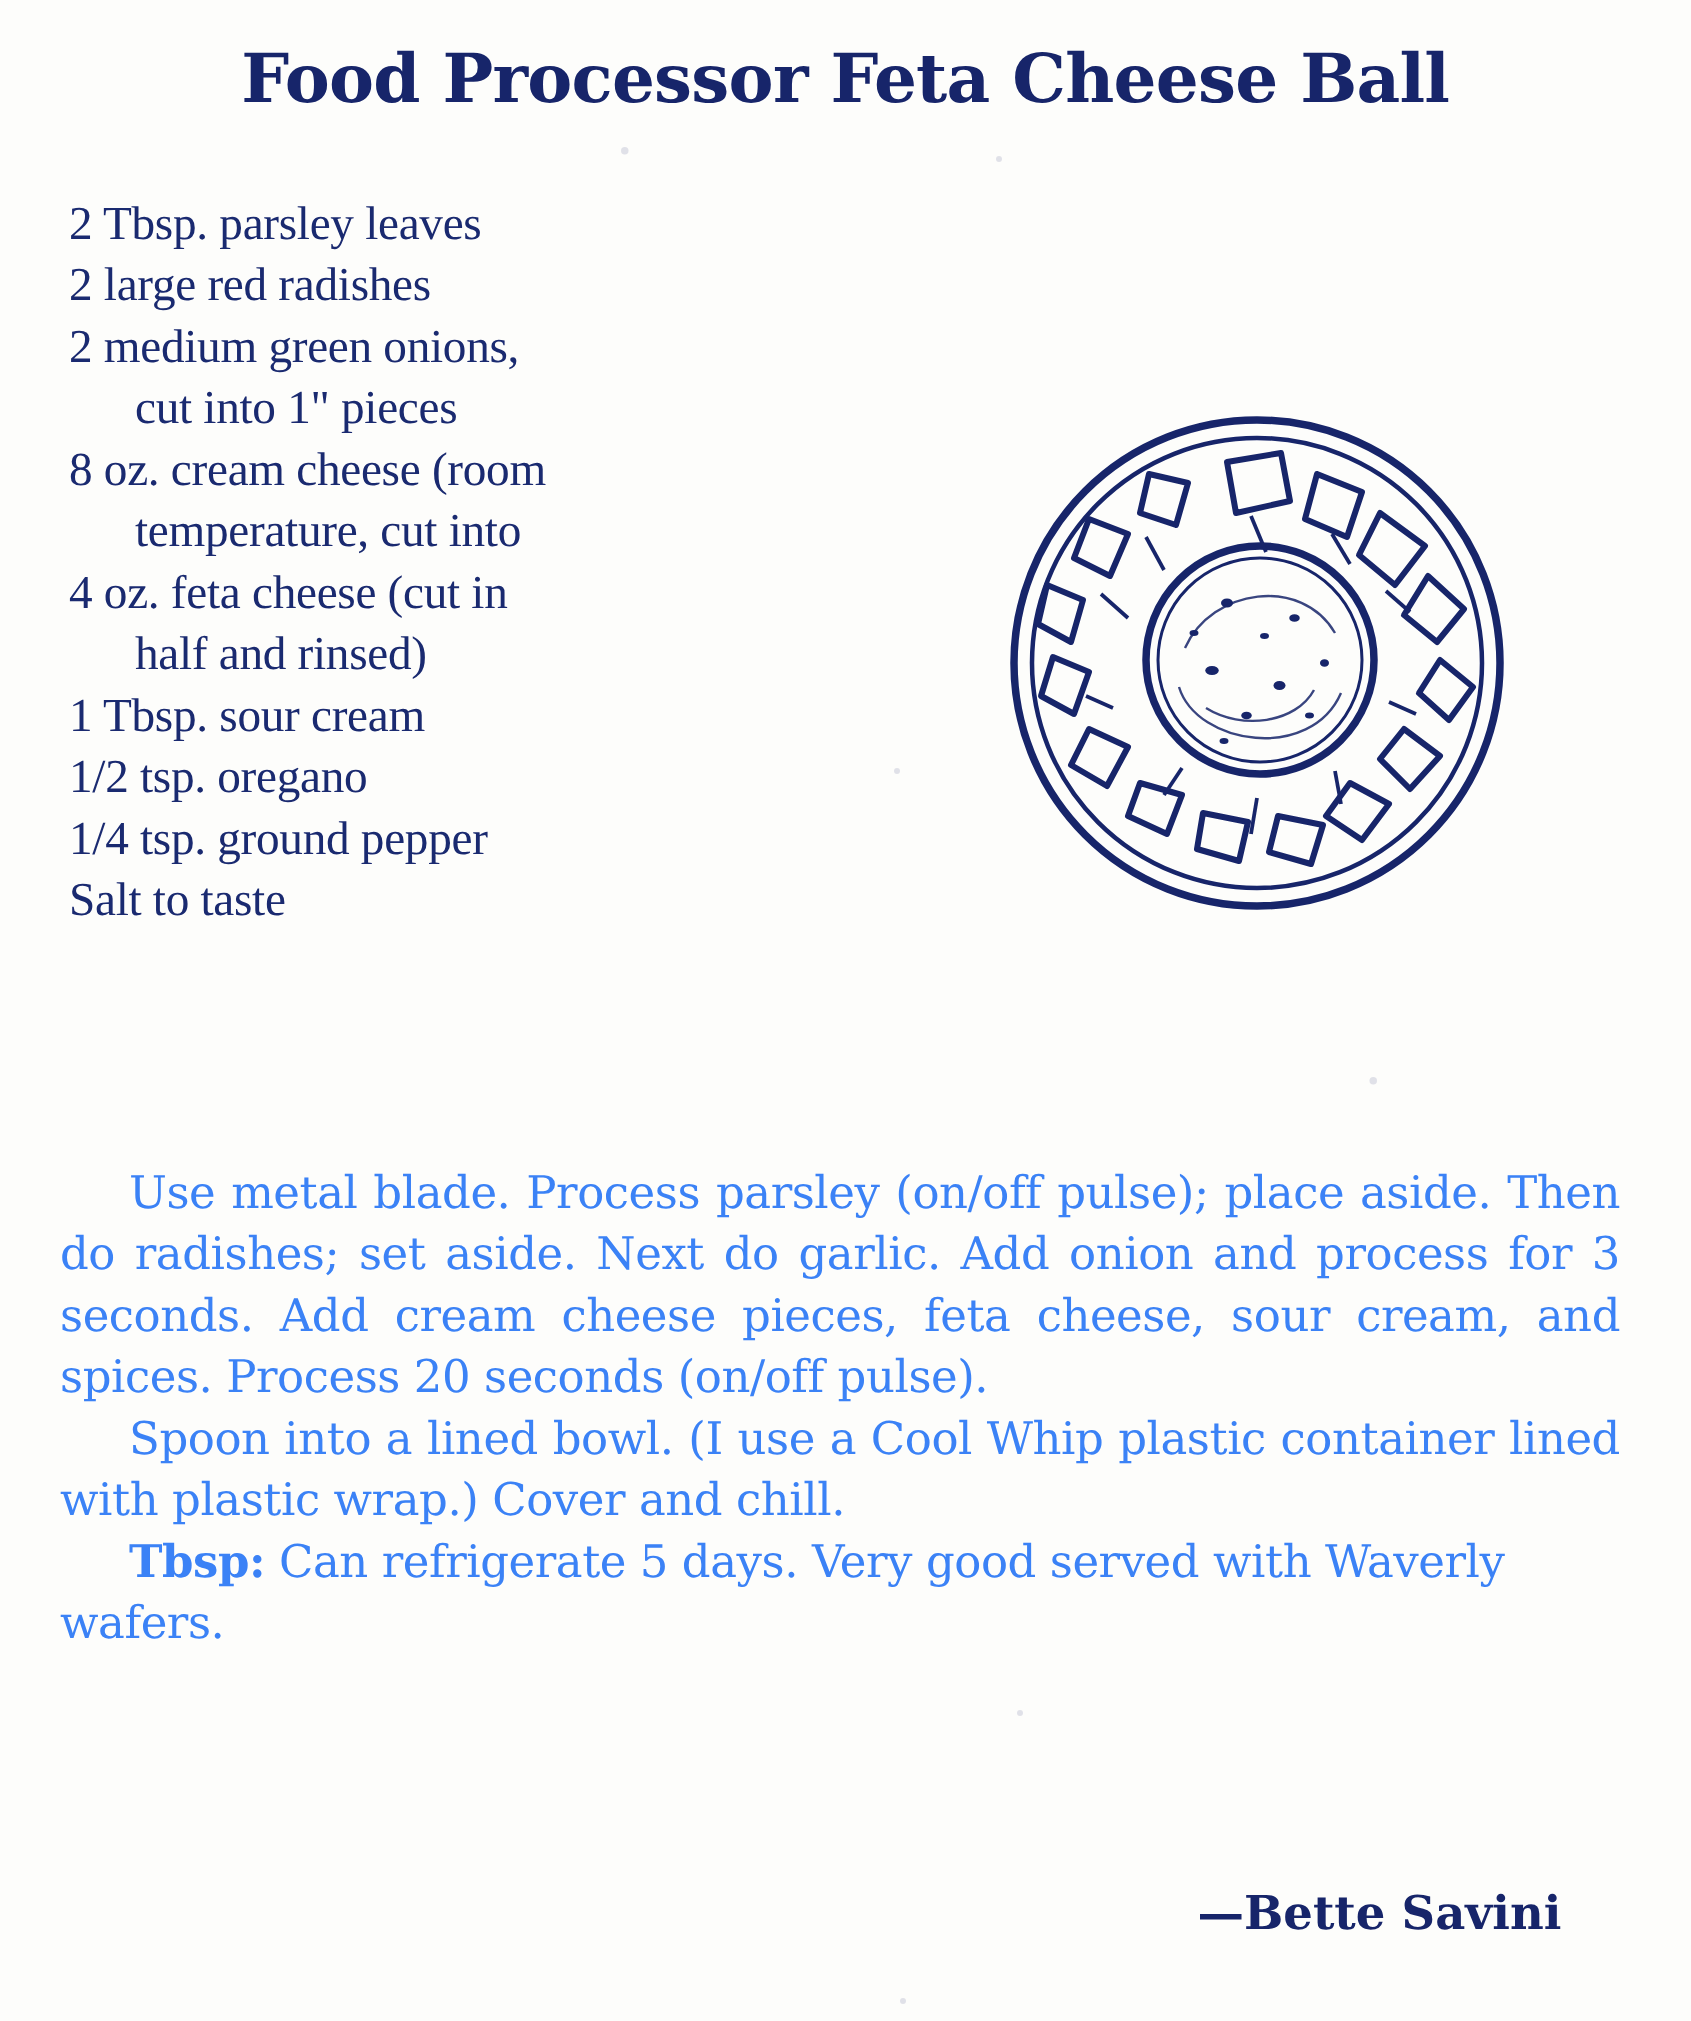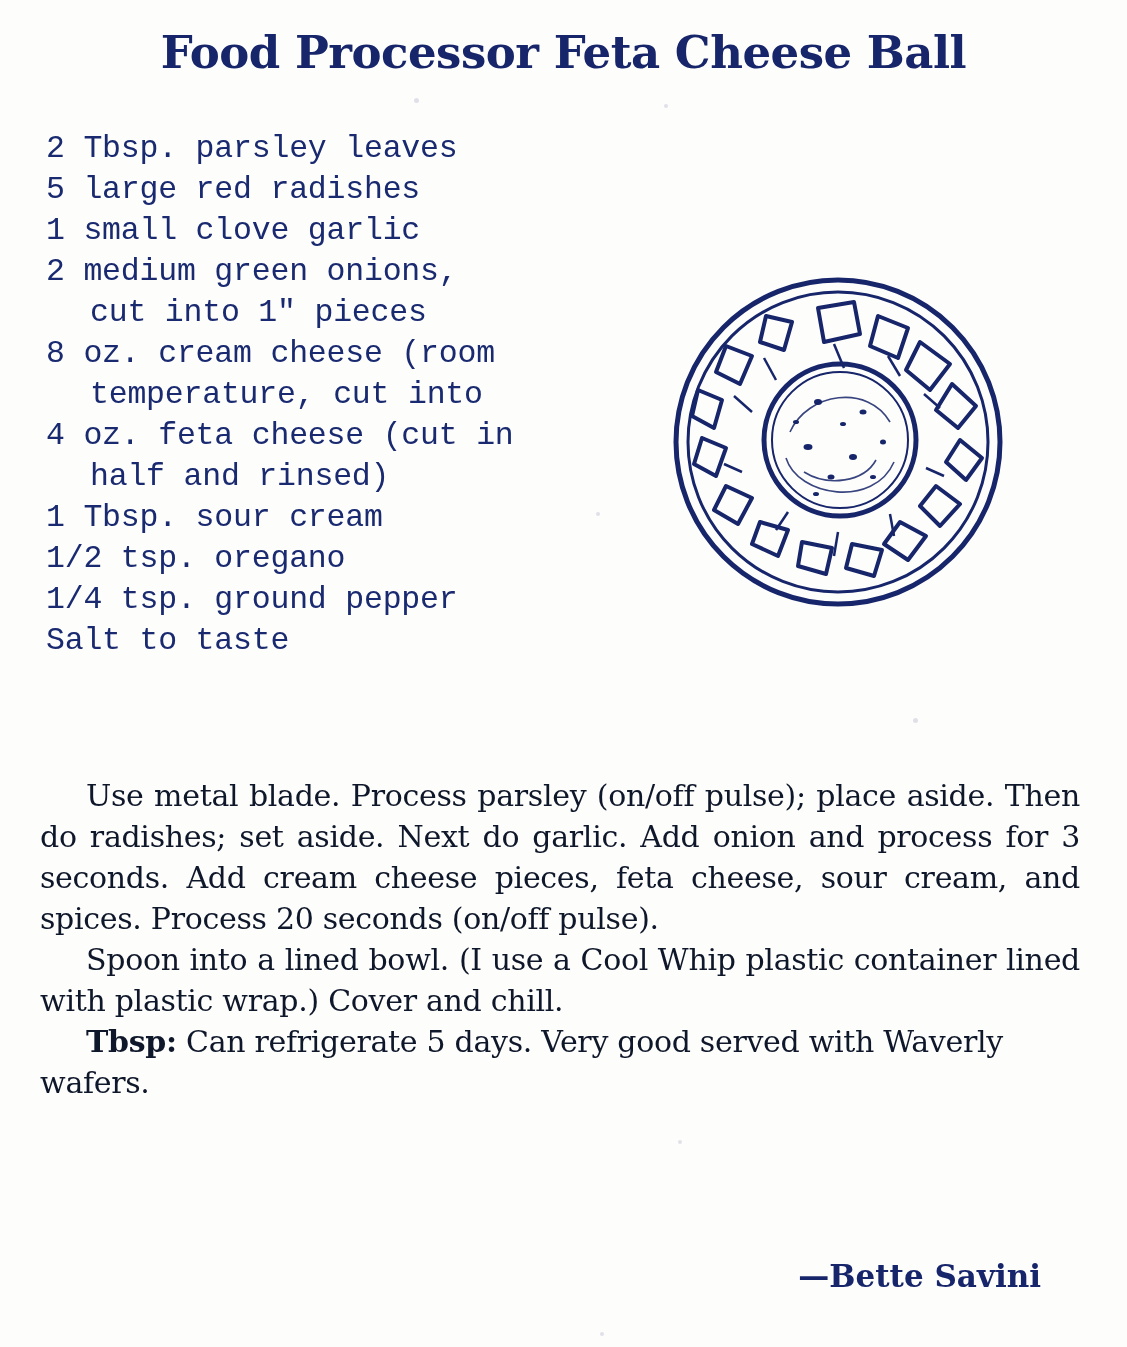--- a/index.html
+++ b/index.html
@@ -30,21 +30,21 @@
     font-weight: bold;
     font-size: 45px;
     letter-spacing: -0.5px;
     color: #17256a;
   }
   .ingredients {
     position: absolute;
     top: 128px;
     left: 46px;
     width: 560px;
-    font-family: Liberation Mono, monospace;
+    font-family: Liberation Serif, serif;
     font-size: 31.5px;
     line-height: 41px;
     color: #1a2a70;
     letter-spacing: -0.2px;
   }
   .ing-line.indent {
     padding-left: 44px;
   }
   .illustration {
     position: absolute;
@@ -55,21 +55,21 @@
   }
   .directions {
     position: absolute;
     top: 775px;
     left: 40px;
     width: 1040px;
     font-family: "DejaVu Serif", serif;
     font-size: 30px;
     line-height: 41px;
     text-align: justify;
-    color: #0f172a;
+    color: #3b82f6;
     letter-spacing: -0.3px;
   }
   .directions p {
     margin: 0;
     text-indent: 46px;
   }
   .directions p.last {
     text-align: left;
   }
   .directions b {
@@ -94,22 +94,21 @@
 </style>
 </head>
 <body>
 
 <div class="page">
 
   <div class="title">Food Processor Feta Cheese Ball</div>
 
   <div class="ingredients">
     <div class="ing-line">2 Tbsp. parsley leaves</div>
-    <div class="ing-line">5 large red radishes</div>
-    <div class="ing-line">1 small clove garlic</div>
+    <div class="ing-line">2 large red radishes</div>
     <div class="ing-line">2 medium green onions,</div>
     <div class="ing-line indent">cut into 1" pieces</div>
     <div class="ing-line">8 oz. cream cheese (room</div>
     <div class="ing-line indent">temperature, cut into</div>
     <div class="ing-line">4 oz. feta cheese (cut in</div>
     <div class="ing-line indent">half and rinsed)</div>
     <div class="ing-line">1 Tbsp. sour cream</div>
     <div class="ing-line">1/2 tsp. oregano</div>
     <div class="ing-line">1/4 tsp. ground pepper</div>
     <div class="ing-line">Salt to taste</div>

